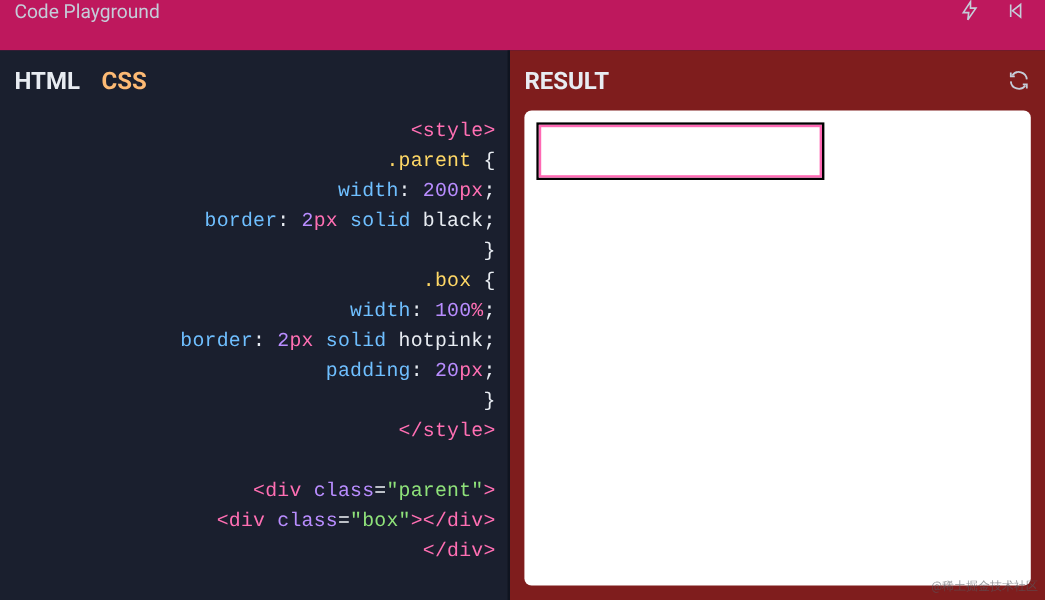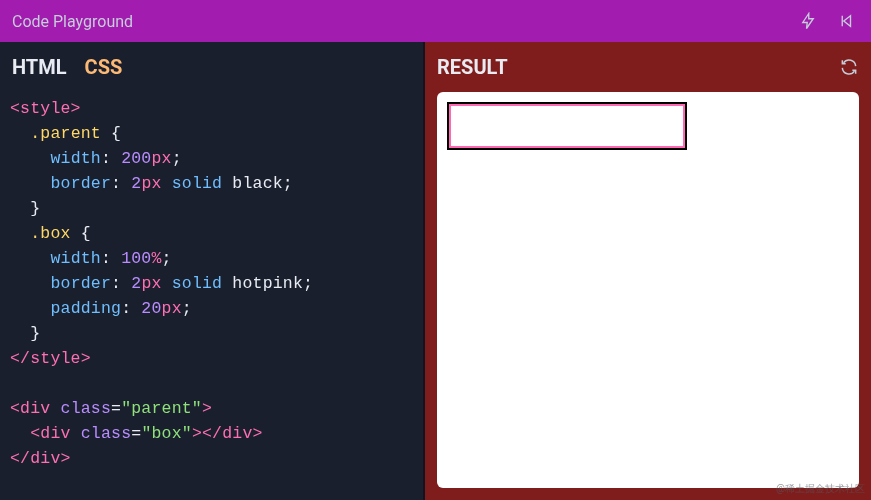--- a/index.html
+++ b/index.html
@@ -8,24 +8,24 @@
     height: 500px;
     background: #1a1f2e;
     font-family: -apple-system, BlinkMacSystemFont, "Segoe UI", Roboto, sans-serif;
     color: #c5cdd9;
     overflow: hidden;
   }
 
   .titlebar {
     height: 42px;
     display: flex;
-    align-items: center;
+    align-items: flex-start;
     justify-content: space-between;
     padding: 0 16px 0 12px;
-    background: #a21caf;
+    background: #be185d;
   }
   .titlebar-title {
     font-size: 16px;
     color: #c5cdd9;
   }
   .titlebar-actions {
     display: flex;
     gap: 20px;
     align-items: center;
   }
@@ -74,20 +74,21 @@
 
   .code-area {
     flex: 1;
     padding: 4px 10px 10px 10px;
     font-family: "SFMono-Regular", Consolas, "Liberation Mono", Menlo, monospace;
     font-size: 16.5px;
     line-height: 25px;
     white-space: pre;
     overflow: auto;
     letter-spacing: 0.2px;
+    text-align: right;
   }
 
   .tok-tag   { color: #ff6fb3; }
   .tok-sel   { color: #ffd866; }
   .tok-punct { color: #e8ecf2; }
   .tok-prop  { color: #6fbfff; }
   .tok-num   { color: #b98dff; }
   .tok-unit  { color: #ff6fb3; }
   .tok-kw    { color: #6fbfff; }
   .tok-ident { color: #e8ecf2; }

